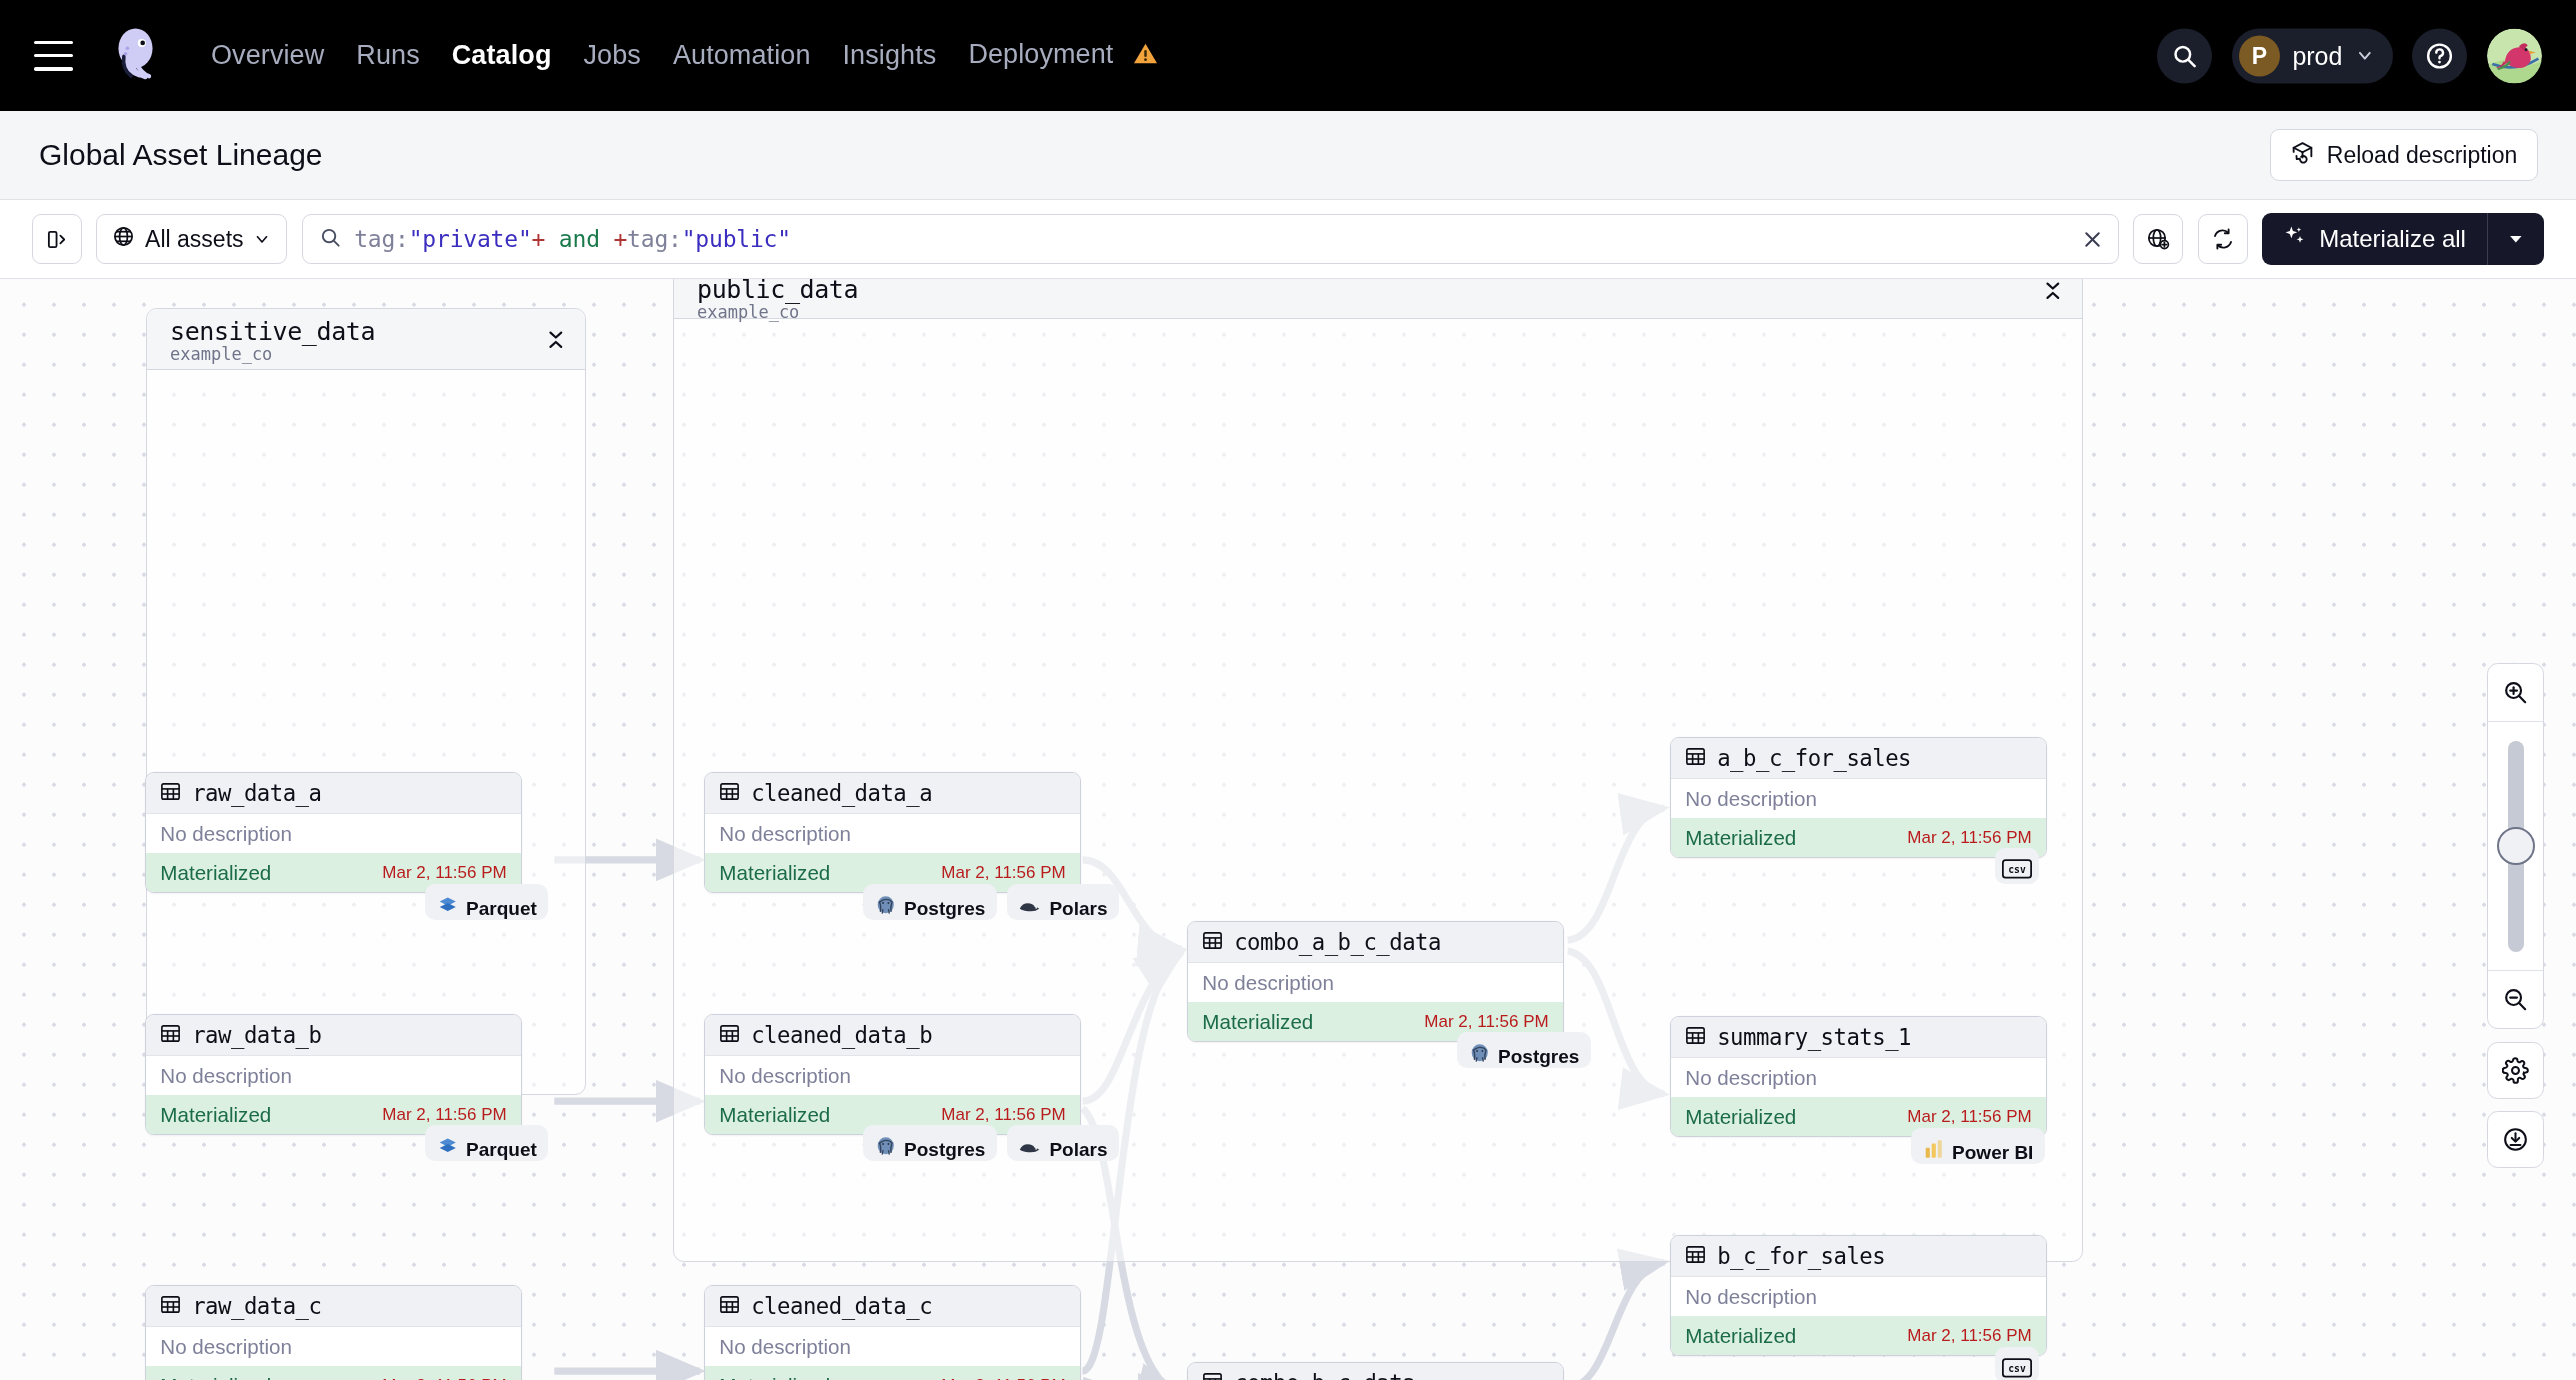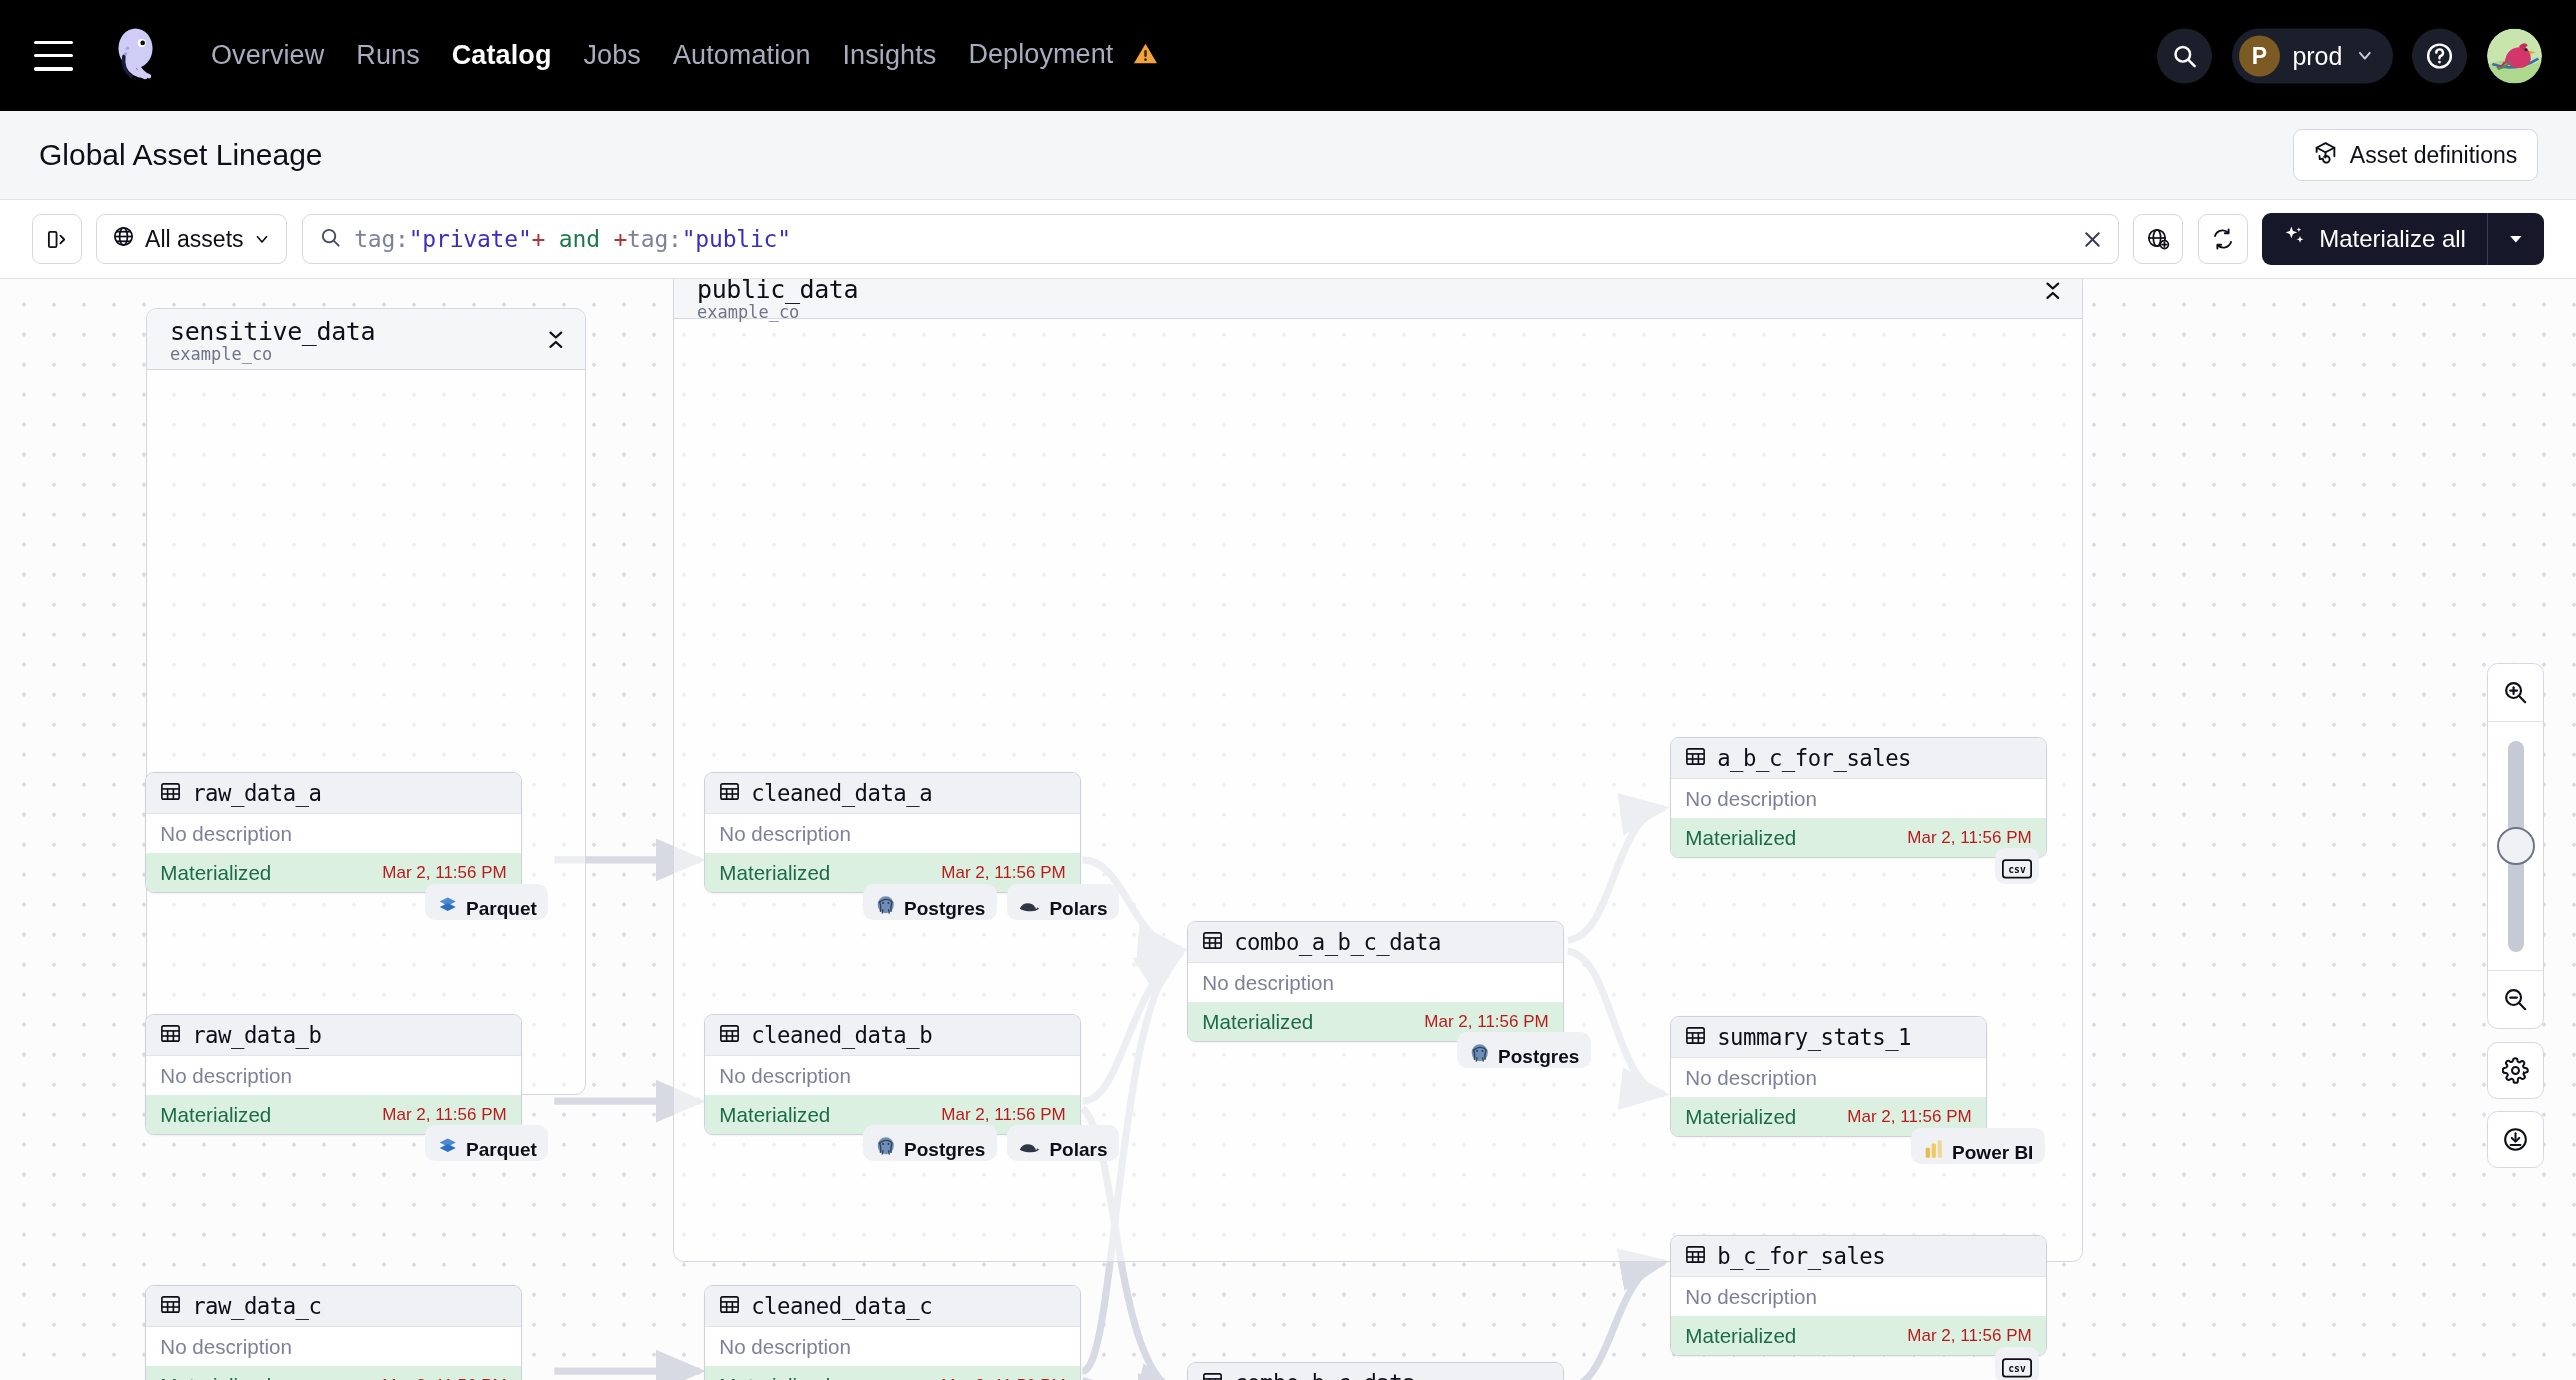--- a/index.html
+++ b/index.html
@@ -224,21 +224,21 @@
   <div id="reloadbtn">
     <span>
       <svg width="25" height="25" viewBox="0 0 24 24" fill="none" stroke="#0D0E17" stroke-width="1.8" stroke-linecap="round" stroke-linejoin="round">
         <path d="M20.5 15.6V7.4L12 3 3.5 7.4v4"></path>
           <path d="M20.5 7.4 12 11.8 3.5 7.4"></path>
           <path d="M12 11.8v5"></path>
         <path d="M9.6 18.6a3.2 3.2 0 1 0 1-2.4"></path>
           <polyline points="6.2,15.4 6.5,18.3 9.3,18.0"></polyline>
       </svg>
     </span>
-    <span>Asset definitions</span>
+    <span>Reload description</span>
   </div>
 </div>
 
 <div id="toolbar">
   <div class="sqbtn">
     <svg width="23" height="23" viewBox="0 0 24 24" fill="none" stroke="#0D0E17" stroke-width="1.9" stroke-linecap="round" stroke-linejoin="round">
       <rect x="3" y="4" width="8" height="16" rx="1.6"></rect>
         <polyline points="15,8 19,12 15,16"></polyline>
     </svg>
   </div>
@@ -597,21 +597,21 @@
   </div>
   <div class="badges" style="left:1995px; top:569px;">
     <div class="badge icononly">
       <span><svg width="30" height="19.7" viewBox="0 0 34 22" style="font-size:21px">
             <rect x="1" y="1" width="32" height="20" rx="3" fill="none" stroke="#0D0E17" stroke-width="2"></rect>
             <text x="17" y="15.5" font-family="DejaVu Sans Mono, monospace" font-size="11" font-weight="700" fill="#0D0E17" text-anchor="middle">csv</text>
           </svg></span>
     </div>
   </div>
 
-  <div class="node" style="left:1670px; top:737px; width:317px;">
+  <div class="node" style="left:1670px; top:737px; width:377px;">
     <div class="node-head">
       <span><svg width="23" height="23" viewBox="0 0 24 24" fill="none" stroke="#0D0E17" stroke-width="1.7">
             <rect x="3" y="4" width="18" height="16" rx="1.8"></rect>
             <line x1="3" y1="9.3" x2="21" y2="9.3"></line>
             <line x1="3" y1="14.6" x2="21" y2="14.6"></line>
             <line x1="9" y1="9.3" x2="9" y2="20"></line>
             <line x1="15" y1="9.3" x2="15" y2="20"></line>
           </svg></span>
       <span class="node-name mono">summary_stats_1</span>
     </div>

